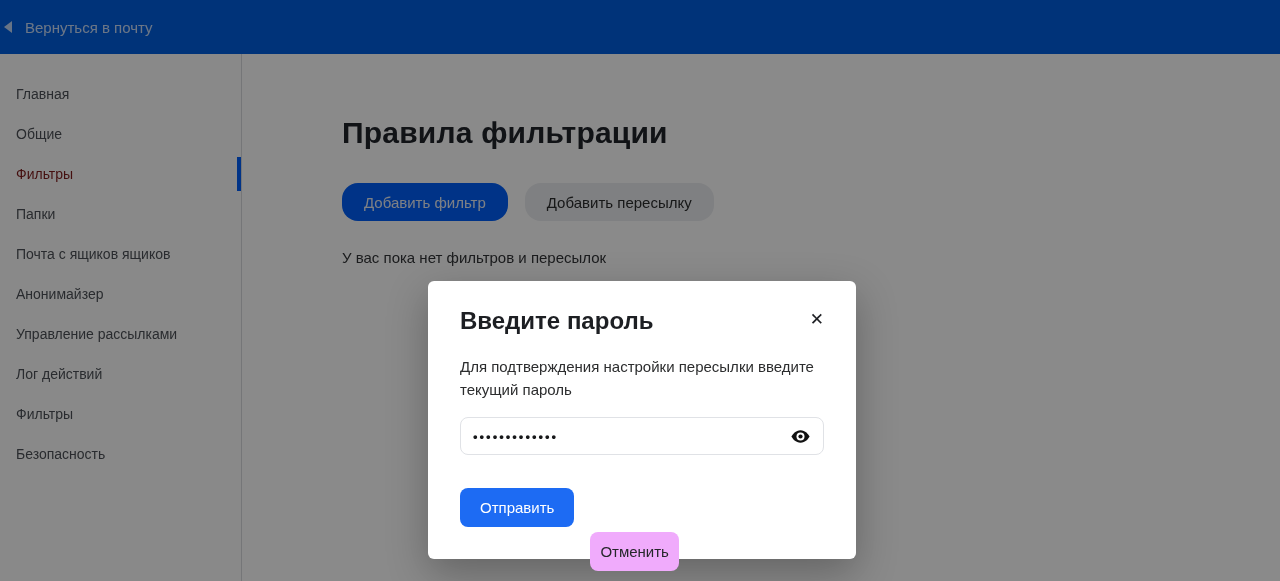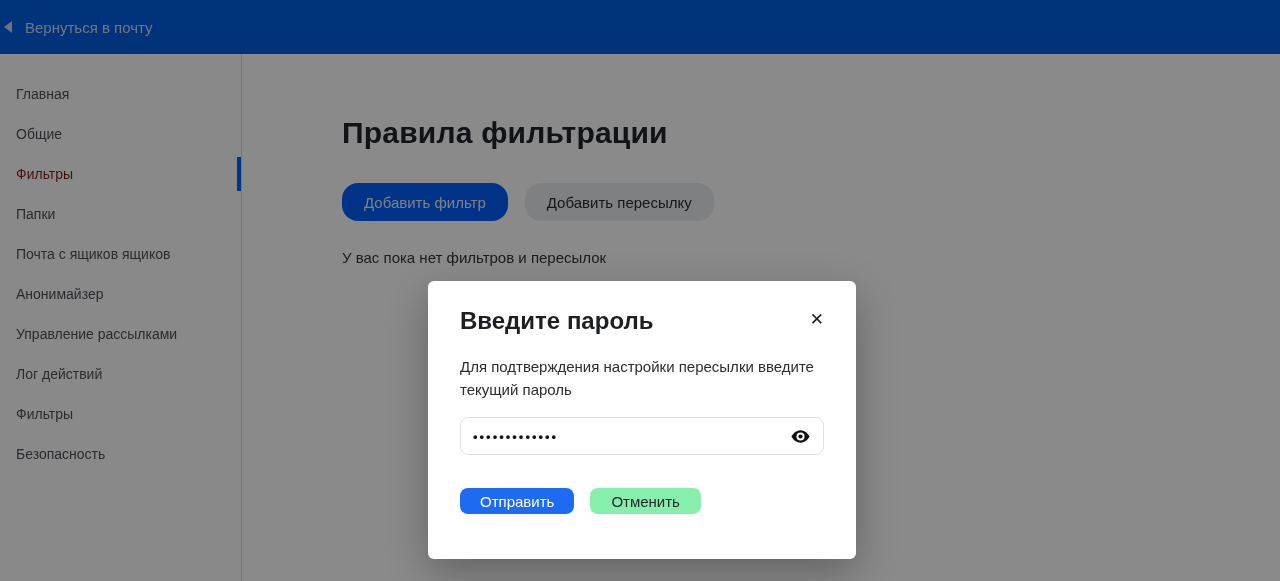--- a/index.html
+++ b/index.html
@@ -80,23 +80,23 @@
   .password-input {
     flex: 1; border: none; outline: none; background: transparent;
     font-family: "Liberation Sans", sans-serif;
     font-size: 13px; font-weight: 700; letter-spacing: 2px; color: #17181a;
   }
   .eye-button {
     background: none; border: none; cursor: pointer; width: 26px; height: 26px;
     display: flex; align-items: center; justify-content: center; padding: 0;
   }
   .modal-actions { display: flex; gap: 16px; margin-top: 33px; }
-  .btn-modal { height: 26px; border-radius: 8px; font-size: 15px; }
+  .btn-modal { height: 39px; border-radius: 8px; font-size: 15px; }
   .btn-primary-modal { background: #1d6bf3; color: #ffffff; padding: 0 20px; }
-  .btn-secondary-modal { background: #86efac; color: #26272b; padding: 0 21px; }
+  .btn-secondary-modal { background: #f0abfc; color: #26272b; padding: 0 10px; margin-top: 44px; }
 </style>
 </head>
 <body>
 
 <div class="app">
 
   <div class="topbar">
     <div class="back-link">
       <span class="back-arrow"></span>
       <span class="back-label">Вернуться в почту</span>

